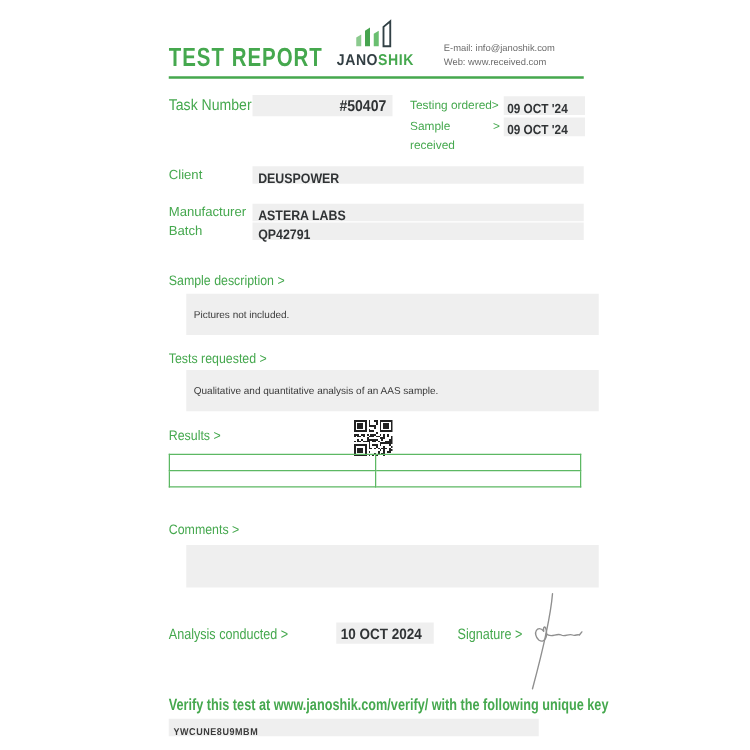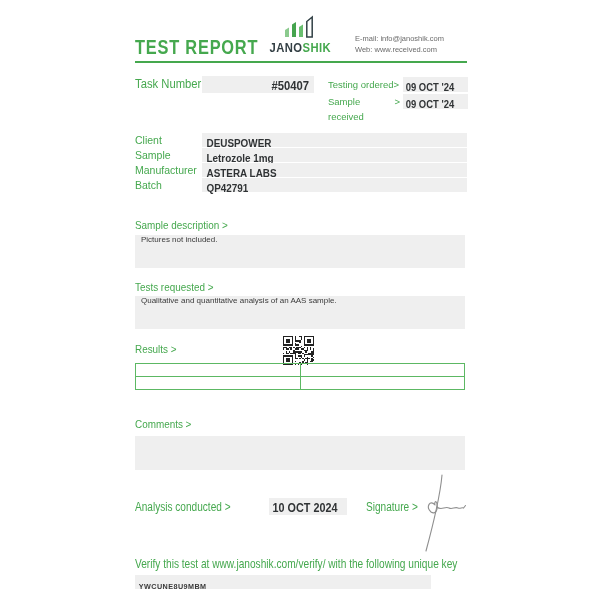--- a/index.html
+++ b/index.html
@@ -32,30 +32,30 @@
   .task-box span{font-size:12.5px;line-height:17px;padding-left:5px;}
   .date-row{position:absolute;left:328px;height:15px;}
   .date-label{position:absolute;left:0;top:0;width:72px;display:flex;justify-content:flex-start;font-size:9.5px;line-height:15px;color:var(--green);}
   .date-box{position:absolute;left:75px;top:0;width:65px;height:15px;background:var(--box-gray);}
   .date-box span{font-size:10.5px;line-height:15px;padding-left:3px;}
   .info-row{position:absolute;left:135px;width:332px;height:14px;}
   .info-label{position:absolute;left:0;font-size:10.5px;line-height:14px;color:var(--green);}
   .info-box{position:absolute;left:67px;top:0;width:265px;height:14px;background:var(--box-gray);}
   .info-box span{font-size:11px;line-height:14px;padding-left:5px;}
   .section-label{font-size:11px;font-weight:normal;color:var(--green);}
-  .content-box{left:135px;width:330px;background:var(--box-gray);font-size:8px;color:var(--body-text);padding:0 6px;}
+  .content-box{left:149px;width:330px;background:var(--box-gray);font-size:8px;color:var(--body-text);padding:12px 6px;}
   .results-table{position:absolute;left:135px;top:363px;width:330px;border-collapse:collapse;table-layout:fixed;}
   .results-table td{border:1px solid var(--border-green);height:13px;font-size:8px;color:var(--body-text);padding:0 0 0 5px;vertical-align:middle;}
   .qr{position:absolute;left:283px;top:336px;width:31px;height:29px;}
   .analysis-label{left:135px;top:499px;font-size:12px;line-height:17px;color:var(--green);}
   .analysis-box{left:222px;top:498px;width:78px;height:17px;margin-left:47px;}
   .analysis-box span{font-size:12px;line-height:17px;padding-left:4px;}
   .signature-label{left:366px;top:499px;font-size:12px;line-height:17px;color:var(--green);}
   .signature{left:419px;top:473px;}
-  .verify{left:135px;top:556px;font-size:13px;color:var(--green);}
+  .verify{left:135px;top:556px;font-size:13px;color:var(--green);font-weight:bold;}
   .key-box{left:135px;top:575px;width:296px;height:14px;text-align:left;}
   .key-box span{font-size:8px;font-weight:bold;color:var(--body-text);line-height:14px;letter-spacing:.5px;}
 </style>
 </head>
 <body>
 
 <div class="page">
 
   <div class="abs title">
     <span class="cx78">TEST REPORT</span>
@@ -101,24 +101,20 @@
       <span>&gt;</span>
     </div>
     <div class="date-box">
       <span class="val cx9">09 OCT '24</span>
     </div>
   </div>
 
   <div class="info-row" style="top:133px">
     <span class="info-label">Client</span>
     <div class="info-box"><span class="val cx9">DEUSPOWER</span></div>
-  </div>
-  <div class="info-row" style="top:148px">
-    <span class="info-label">Sample</span>
-    <div class="info-box"><span class="val cx9">Letrozole 1mg</span></div>
   </div>
   <div class="info-row" style="top:163px">
     <span class="info-label">Manufacturer</span>
     <div class="info-box"><span class="val cx9">ASTERA LABS</span></div>
   </div>
   <div class="info-row" style="top:178px">
     <span class="info-label">Batch</span>
     <div class="info-box"><span class="val cx9">QP42791</span></div>
   </div>
 

